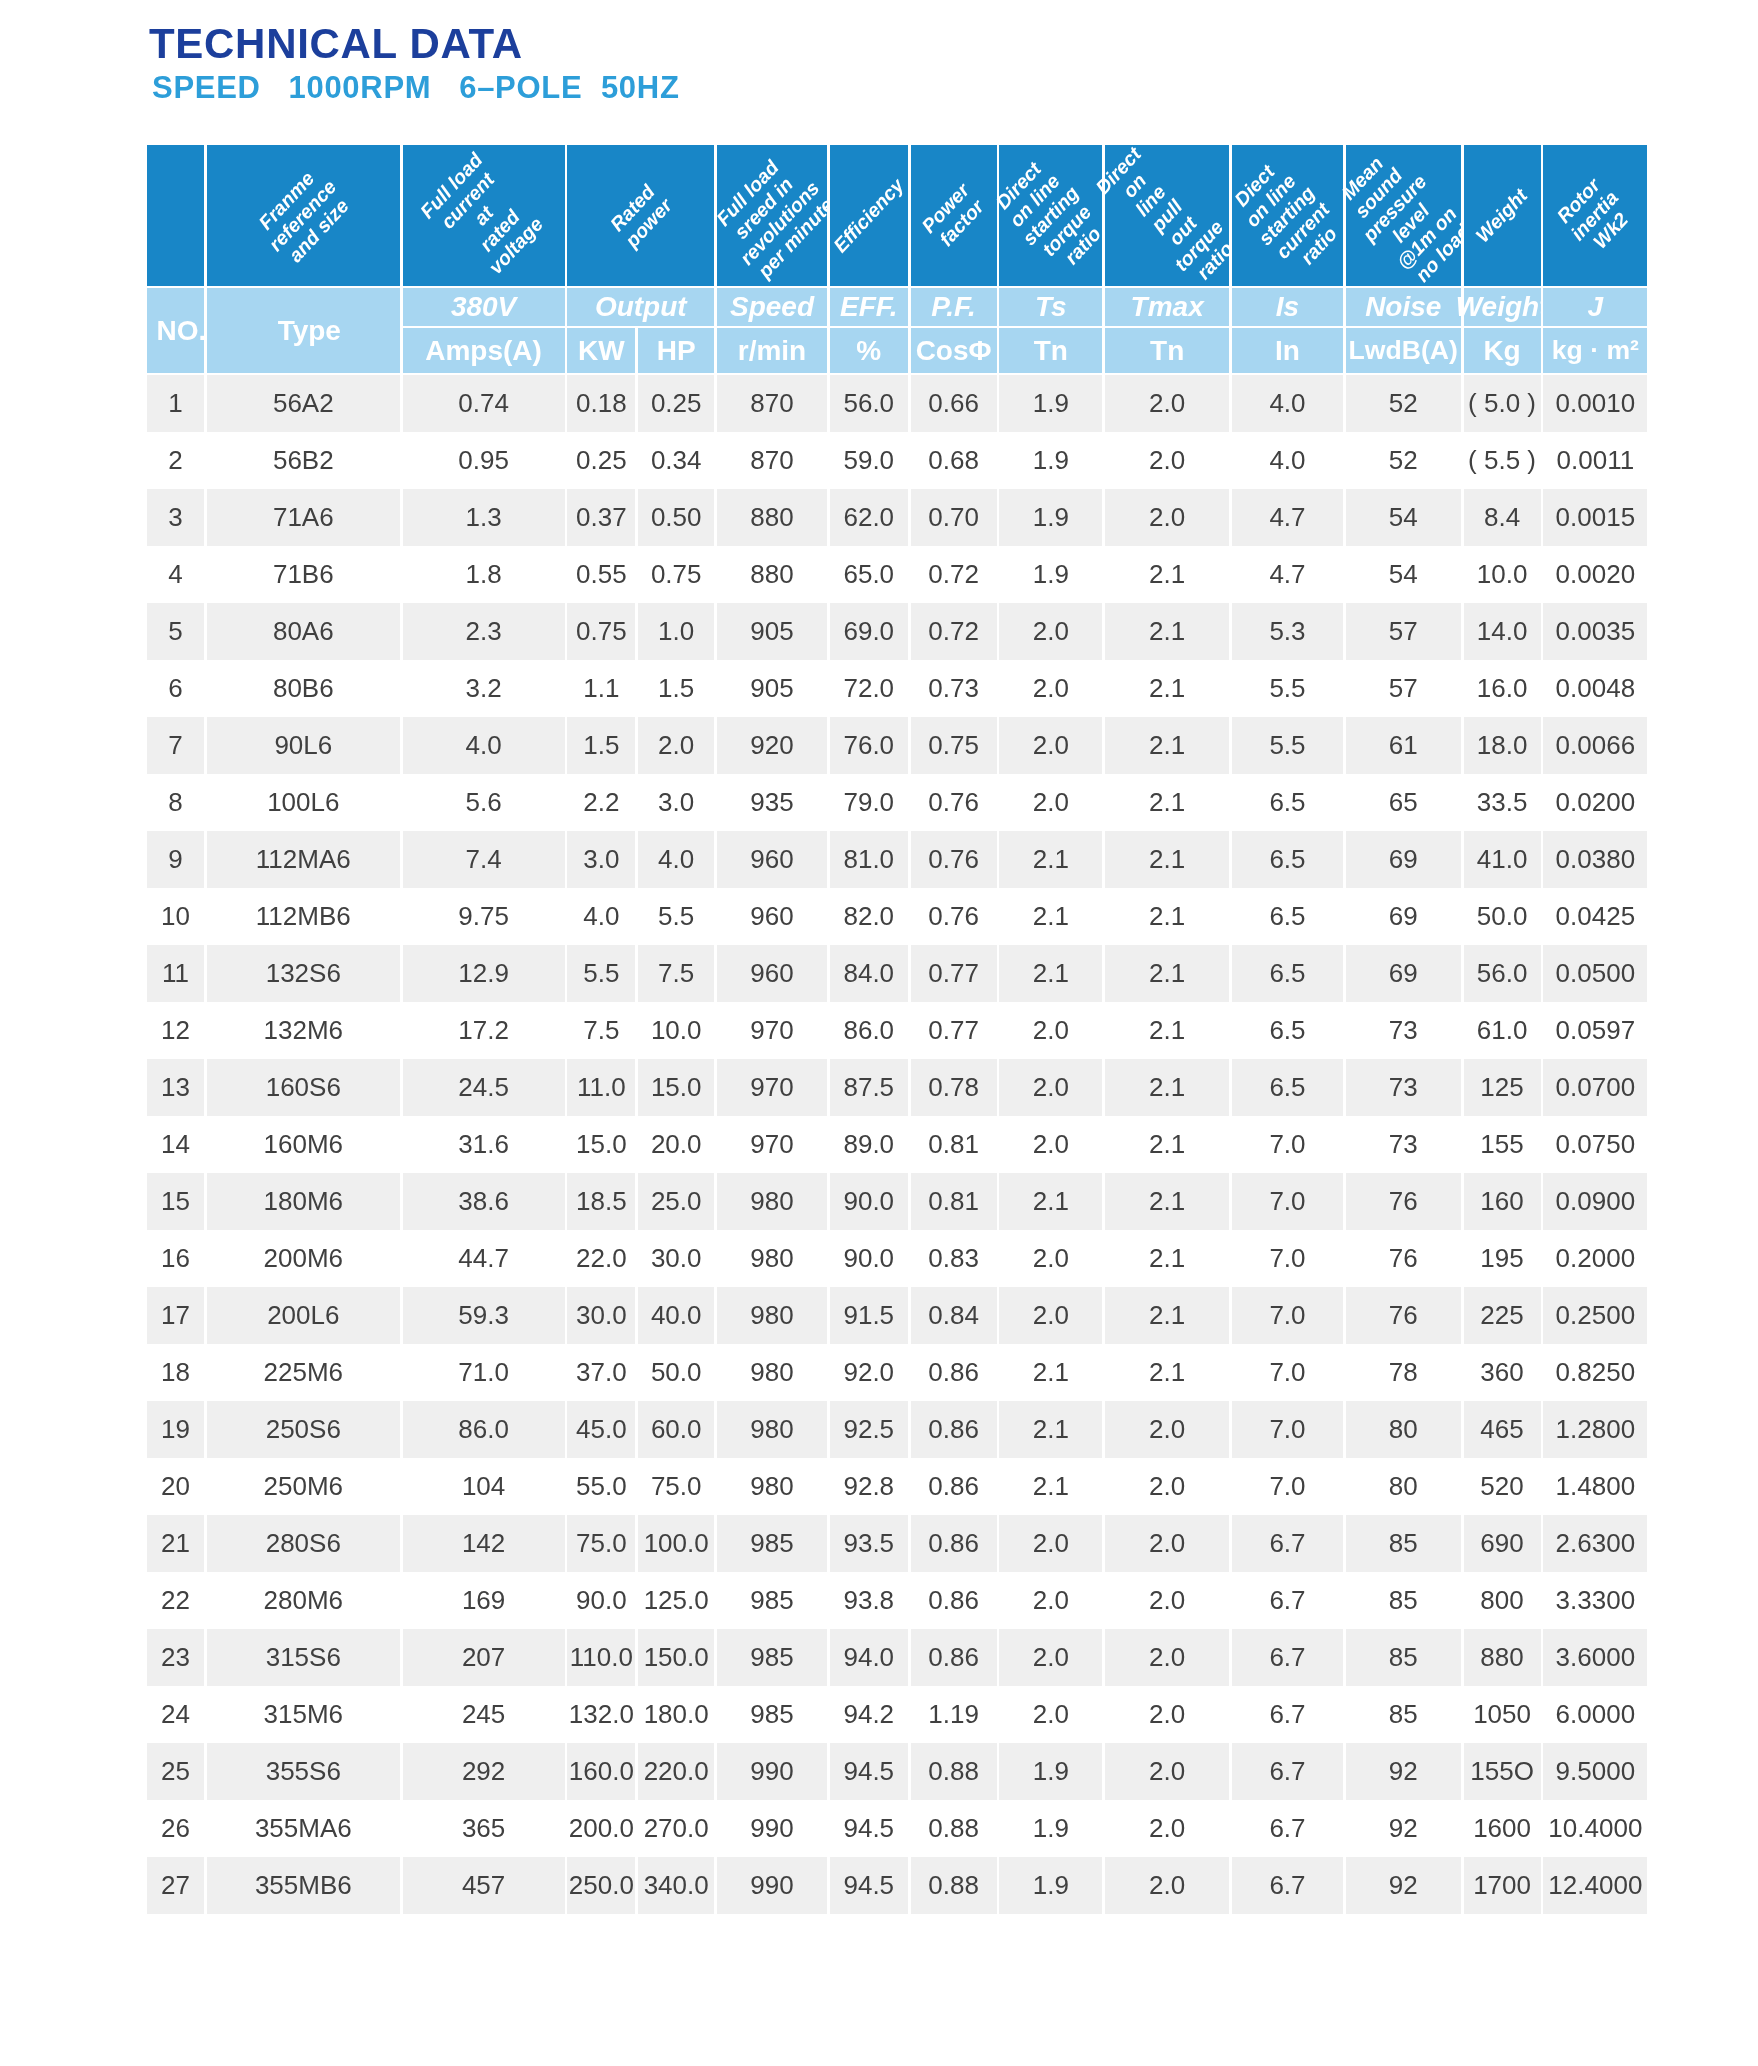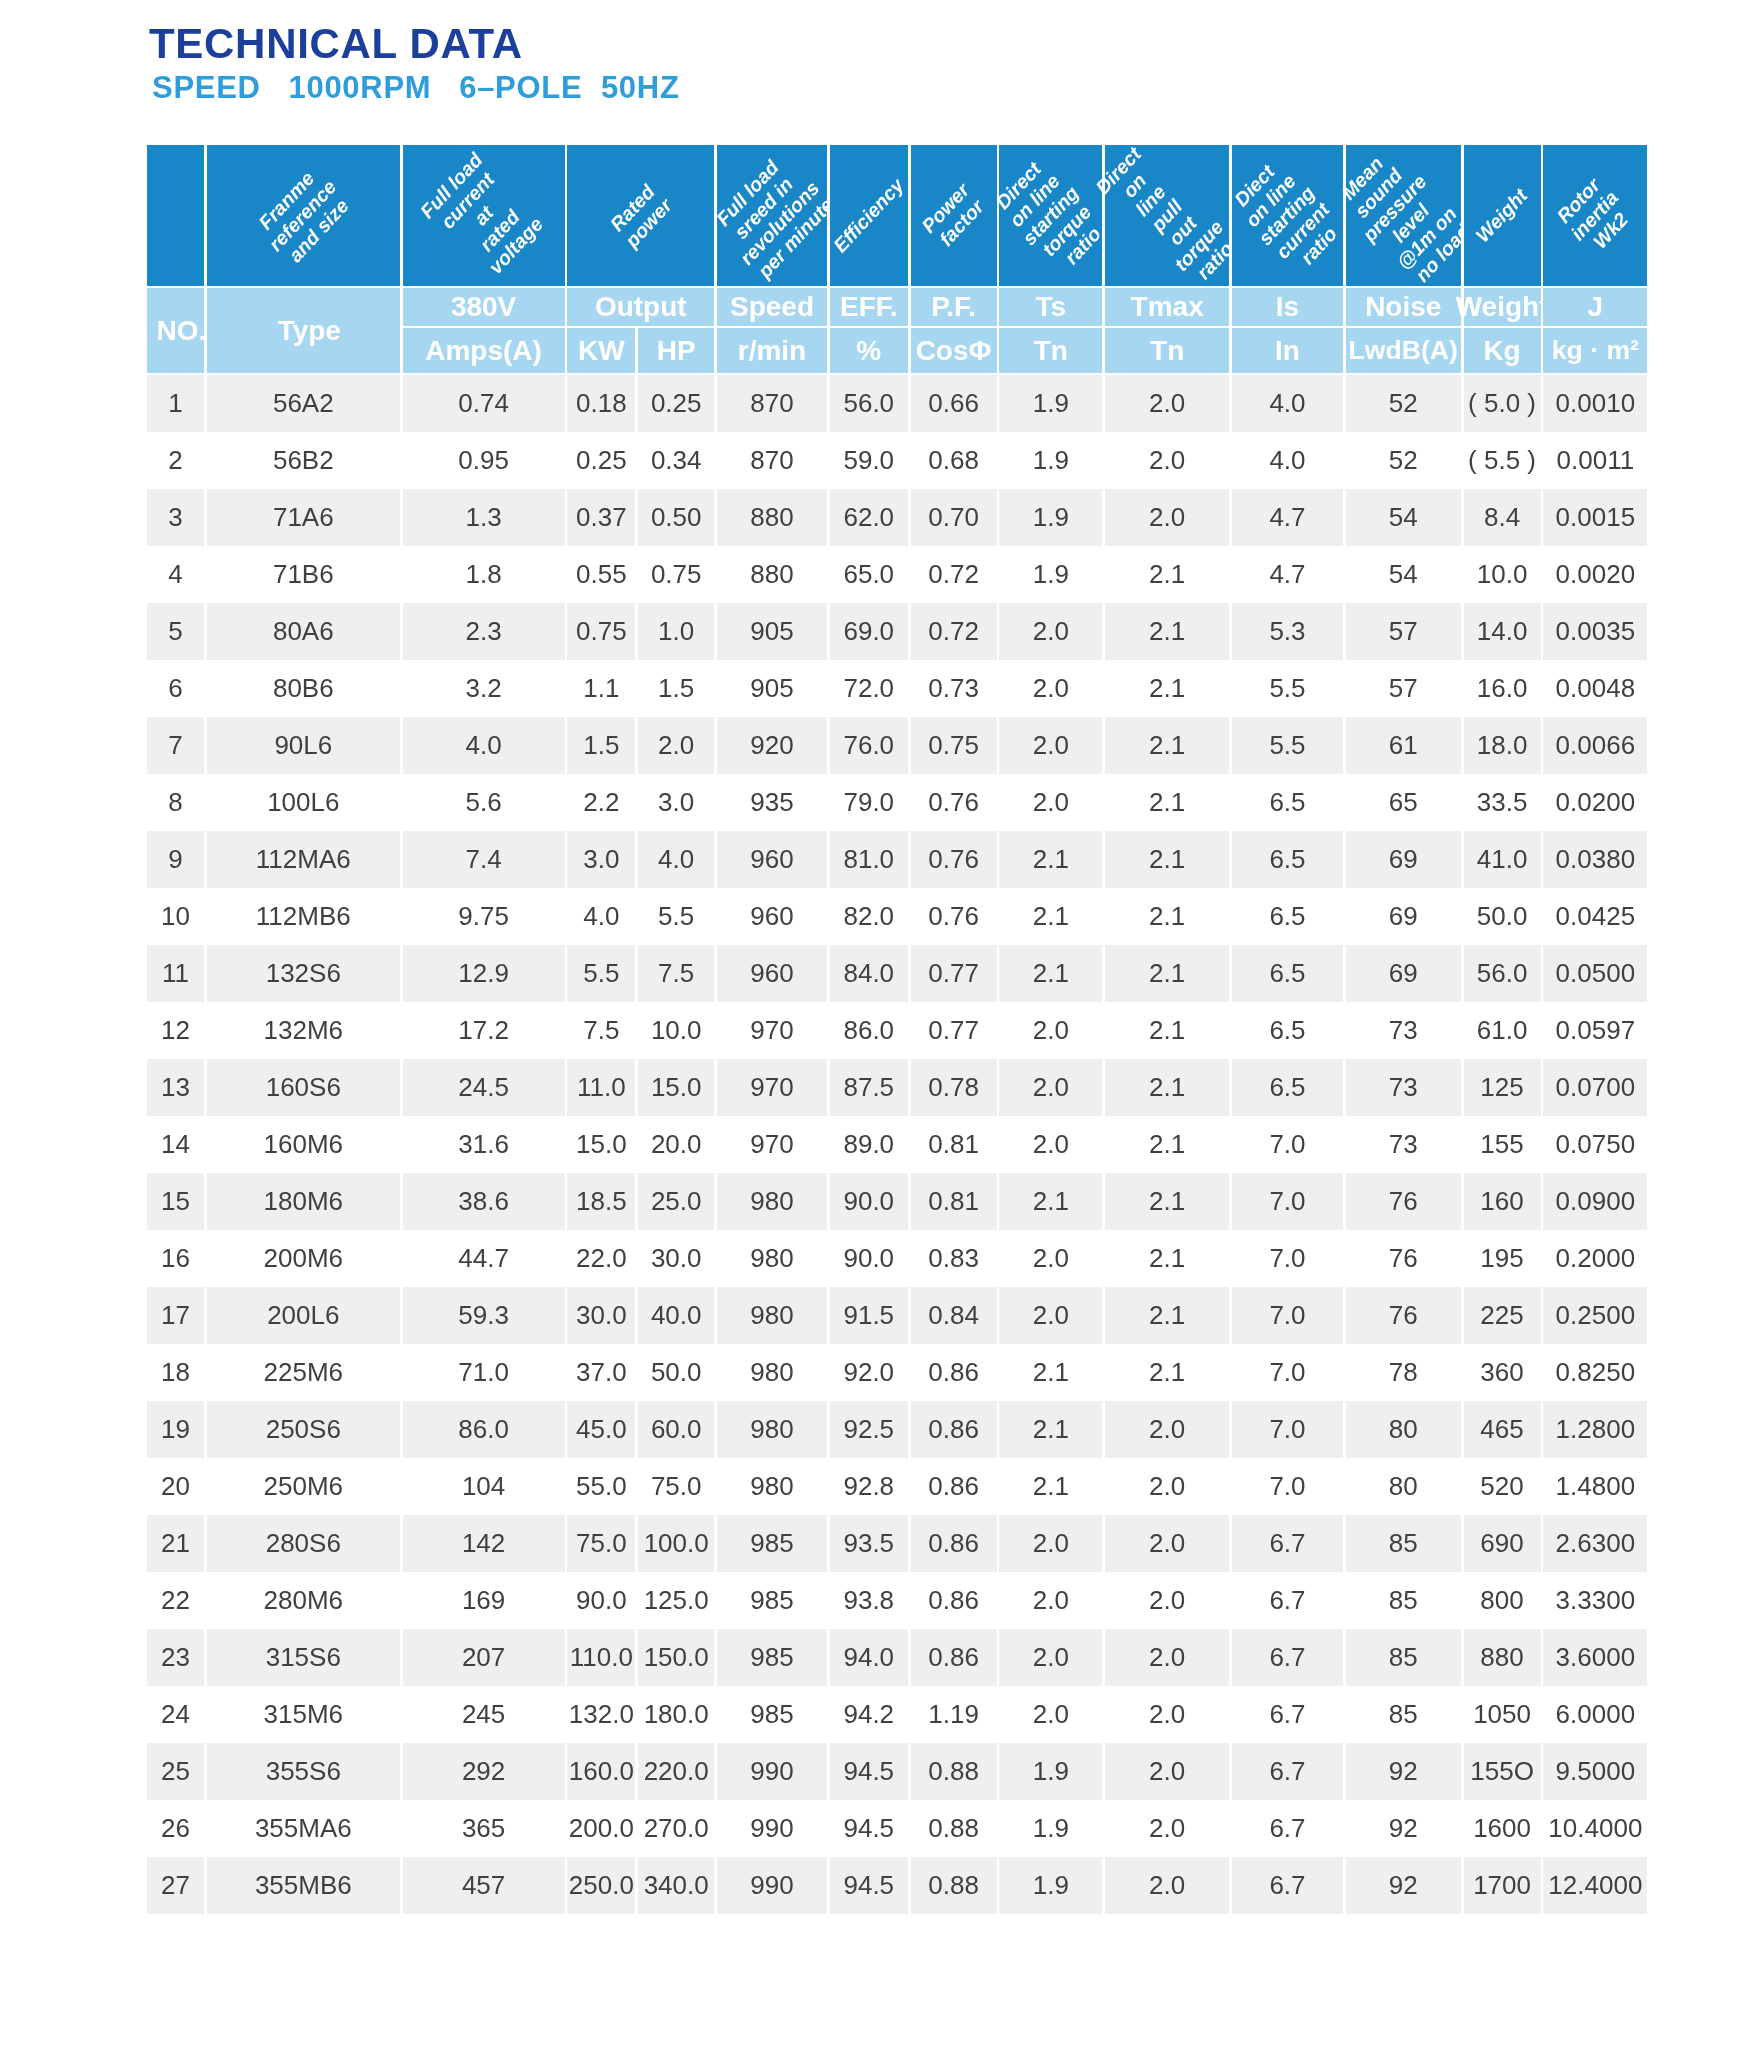--- a/index.html
+++ b/index.html
@@ -47,21 +47,21 @@
     display:flex;align-items:center;justify-content:center;
     font-size:28px;
   }
   .sh-cell.small{font-size:26.6px;}
   .span-rows{grid-row:1/3;padding-left:12px;}
   .c1{grid-column:1;} .c2{grid-column:2;} .c3{grid-column:3;}
   .c4{grid-column:4;text-align:center;} .c5{grid-column:5;} .c45{grid-column:4/6;}
   .c6{grid-column:6;} .c7{grid-column:7;} .c8{grid-column:8;}
   .c9{grid-column:9;} .c10{grid-column:10;} .c11{grid-column:11;}
   .c12{grid-column:12;text-align:right;} .c13{grid-column:13;} .c14{grid-column:14;}
-  .r1{grid-row:1;} .r2{grid-row:2;}
+  .r1{grid-row:1;font-style:italic;} .r2{grid-row:2;}
 
   
   .trow{height:57px;}
   .trow .tcell{
     display:flex;align-items:center;justify-content:center;
     font-size:26px;color:#404040;background:#ffffff;
   }
   .trow.odd .tcell{background:#efefef;}
 </style>
 </head>

